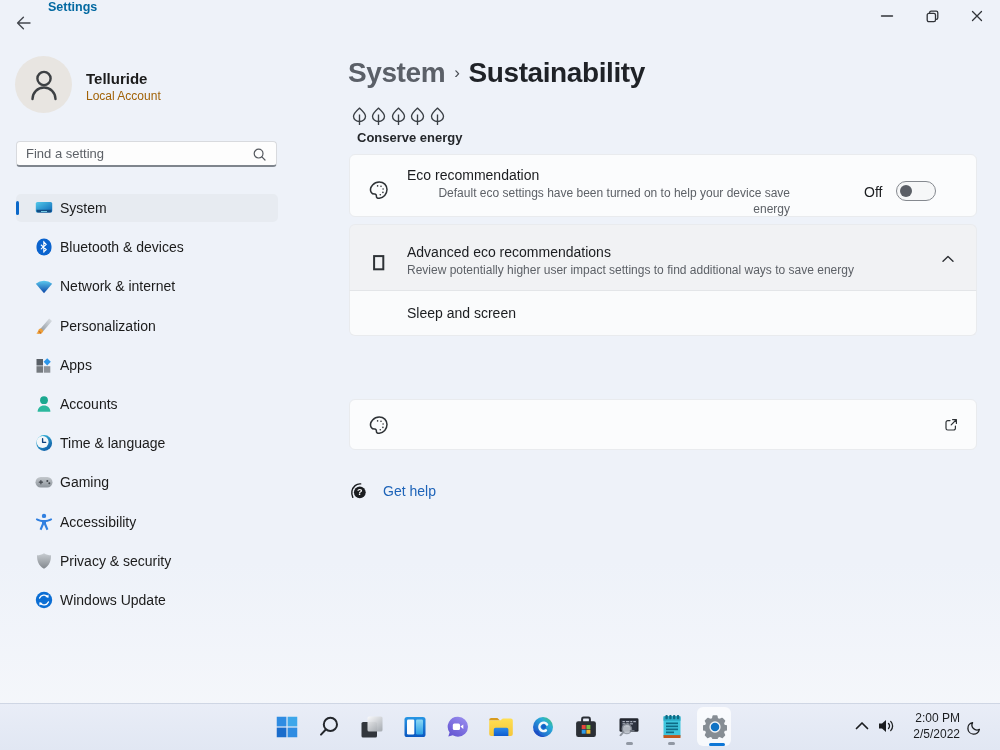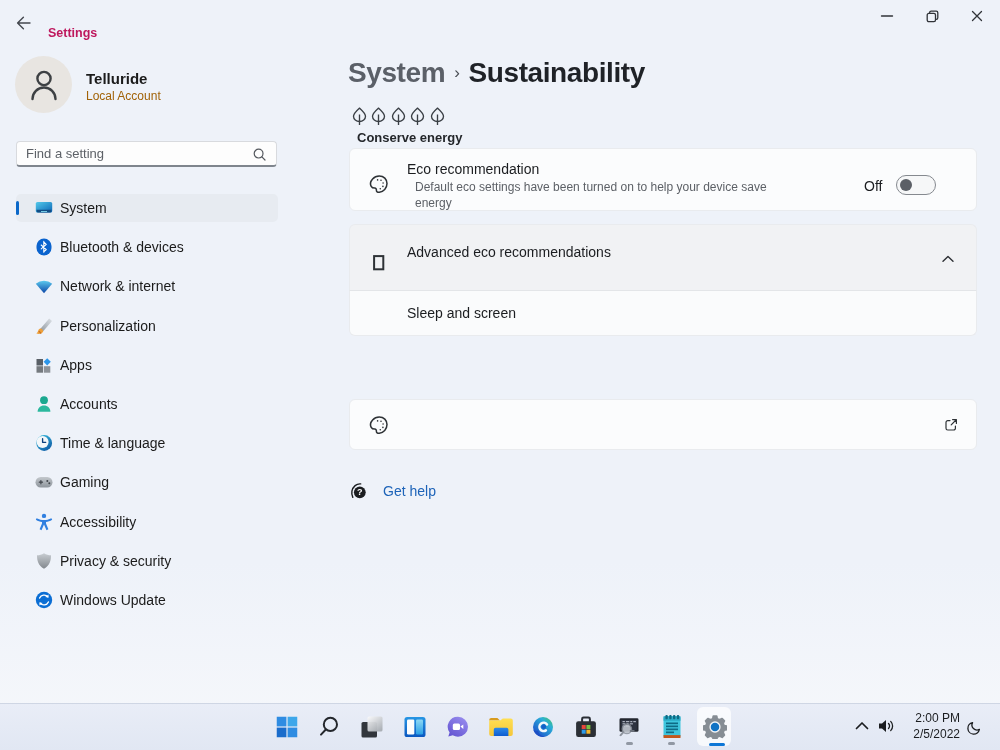--- a/index.html
+++ b/index.html
@@ -6,21 +6,21 @@
   html,body { width:1000px; height:750px; overflow:hidden; }
   body {
     font-family:"Liberation Sans", sans-serif;
     background:linear-gradient(180deg,#eef2f9 0%,#eef2f9 75%,#f5f7fb 96%);
     position:relative; color:#1b1b1b;
   }
   .abs { position:absolute; }
   svg { display:block; }
 
   
-  .t-settings { left:48px; top:26px; font-size:12.5px; font-weight:700; color:#be185d; }
+  .t-settings { left:48px; top:0; font-size:12.5px; font-weight:700; color:#0369a1; }
 
   
   .avatar { left:15px; top:56px; width:57px; height:57px; border-radius:50%; background:#e8e5e1; }
   .p-name { left:86px; top:70px; font-size:15px; font-weight:700; }
   .p-sub  { left:86px; top:89px; font-size:12px; color:#a16207; }
   .search {
     left:16px; top:141px; width:261px; height:26px; background:#fdfdfd;
     border:1px solid #d8dade; border-bottom:2px solid #7f858d; border-radius:4px;
     font-size:13px; color:#5d6167; line-height:23px; padding-left:9px;
   }
@@ -29,21 +29,21 @@
   .nav-accent { left:0px; top:7px; width:3px; height:14px; border-radius:2px; background:#0b68c9; position:absolute; }
   .nav-icon { position:absolute; left:19px; top:5px; width:18px; height:18px; }
   .nav-label { position:absolute; left:44px; top:0; line-height:28px; font-size:14px; white-space:nowrap; }
 
   
   .crumb { left:348px; top:57px; font-size:28px; font-weight:700; color:#1f2227; letter-spacing:-0.4px; }
   .crumb .dim { color:#5b6068; }
   .crumb .sep { font-size:17px; color:#494e55; font-weight:400; position:relative; top:-4px; margin:0 9px; }
   .conserve { left:349px; top:130px; font-size:13px; font-weight:700; color:#24272b;margin-left:8px; }
   .card { left:349px; width:628px; background:#fbfcfd; border:1px solid #e9ebee; }
-  .card1 { top:148px; height:63px; border-radius:6px; }
+  .card1 { top:154px; height:63px; border-radius:6px;text-align:right; }
   .card2 { top:224px; height:67px; border-radius:6px 6px 0 0; background:#f1f2f4; border-bottom:1px solid #e3e5e8;}
   .card3 { top:291px; height:45px; border-radius:0 0 6px 6px; border-top:none; background:#fafbfc; }
   .card4 { top:399px; height:51px; border-radius:6px; }
   .ct { position:absolute; left:57px; font-size:14px; color:#1b1d20; }
   .cd { position:absolute; left:57px; font-size:12px; color:#5d6167; line-height:16px; }
   .recycle-h { left:349px; top:375px; font-size:13px; font-weight:700; color:#24272b;margin-top:28px; }
   .gethelp { left:383px; top:483px; font-size:14px; color:#1d63b8; }
 
   
   .toggle { position:absolute; left:546px; top:26px; width:40px; height:20px; border:1px solid #85898f;
@@ -259,20 +259,21 @@
   <div class="toggle">
       <div class="knob"></div>
     </div>
 </div>
 
 <div class="abs card card2">
   <svg style="position:absolute; left:23px; top:30px;" width="12" height="16" viewBox="0 0 12 16">
     <rect x="1.1" y="1.1" width="9.2" height="13.2" stroke="#2e3236" stroke-width="2" fill="none"></rect>
   </svg>
   <div class="ct" style="top:19px;">Advanced eco recommendations</div>
+  <div class="cd" style="top:37px;">Review potentially higher user impact settings to find additional ways to save energy</div>
   <svg style="position:absolute; right:22px; top:30px;" width="12" height="8" viewBox="0 0 12 8">
     <path d="M1 6.2 L6 1.6 L11 6.2" stroke="#2c2f33" stroke-width="1.4" fill="none" stroke-linecap="round" stroke-linejoin="round"></path>
   </svg>
 </div>
 
 <div class="abs card card3">
   <div class="ct" style="top:14px;">Sleep and screen</div>
 </div>
 
 <div class="abs recycle-h">Recycle</div>

